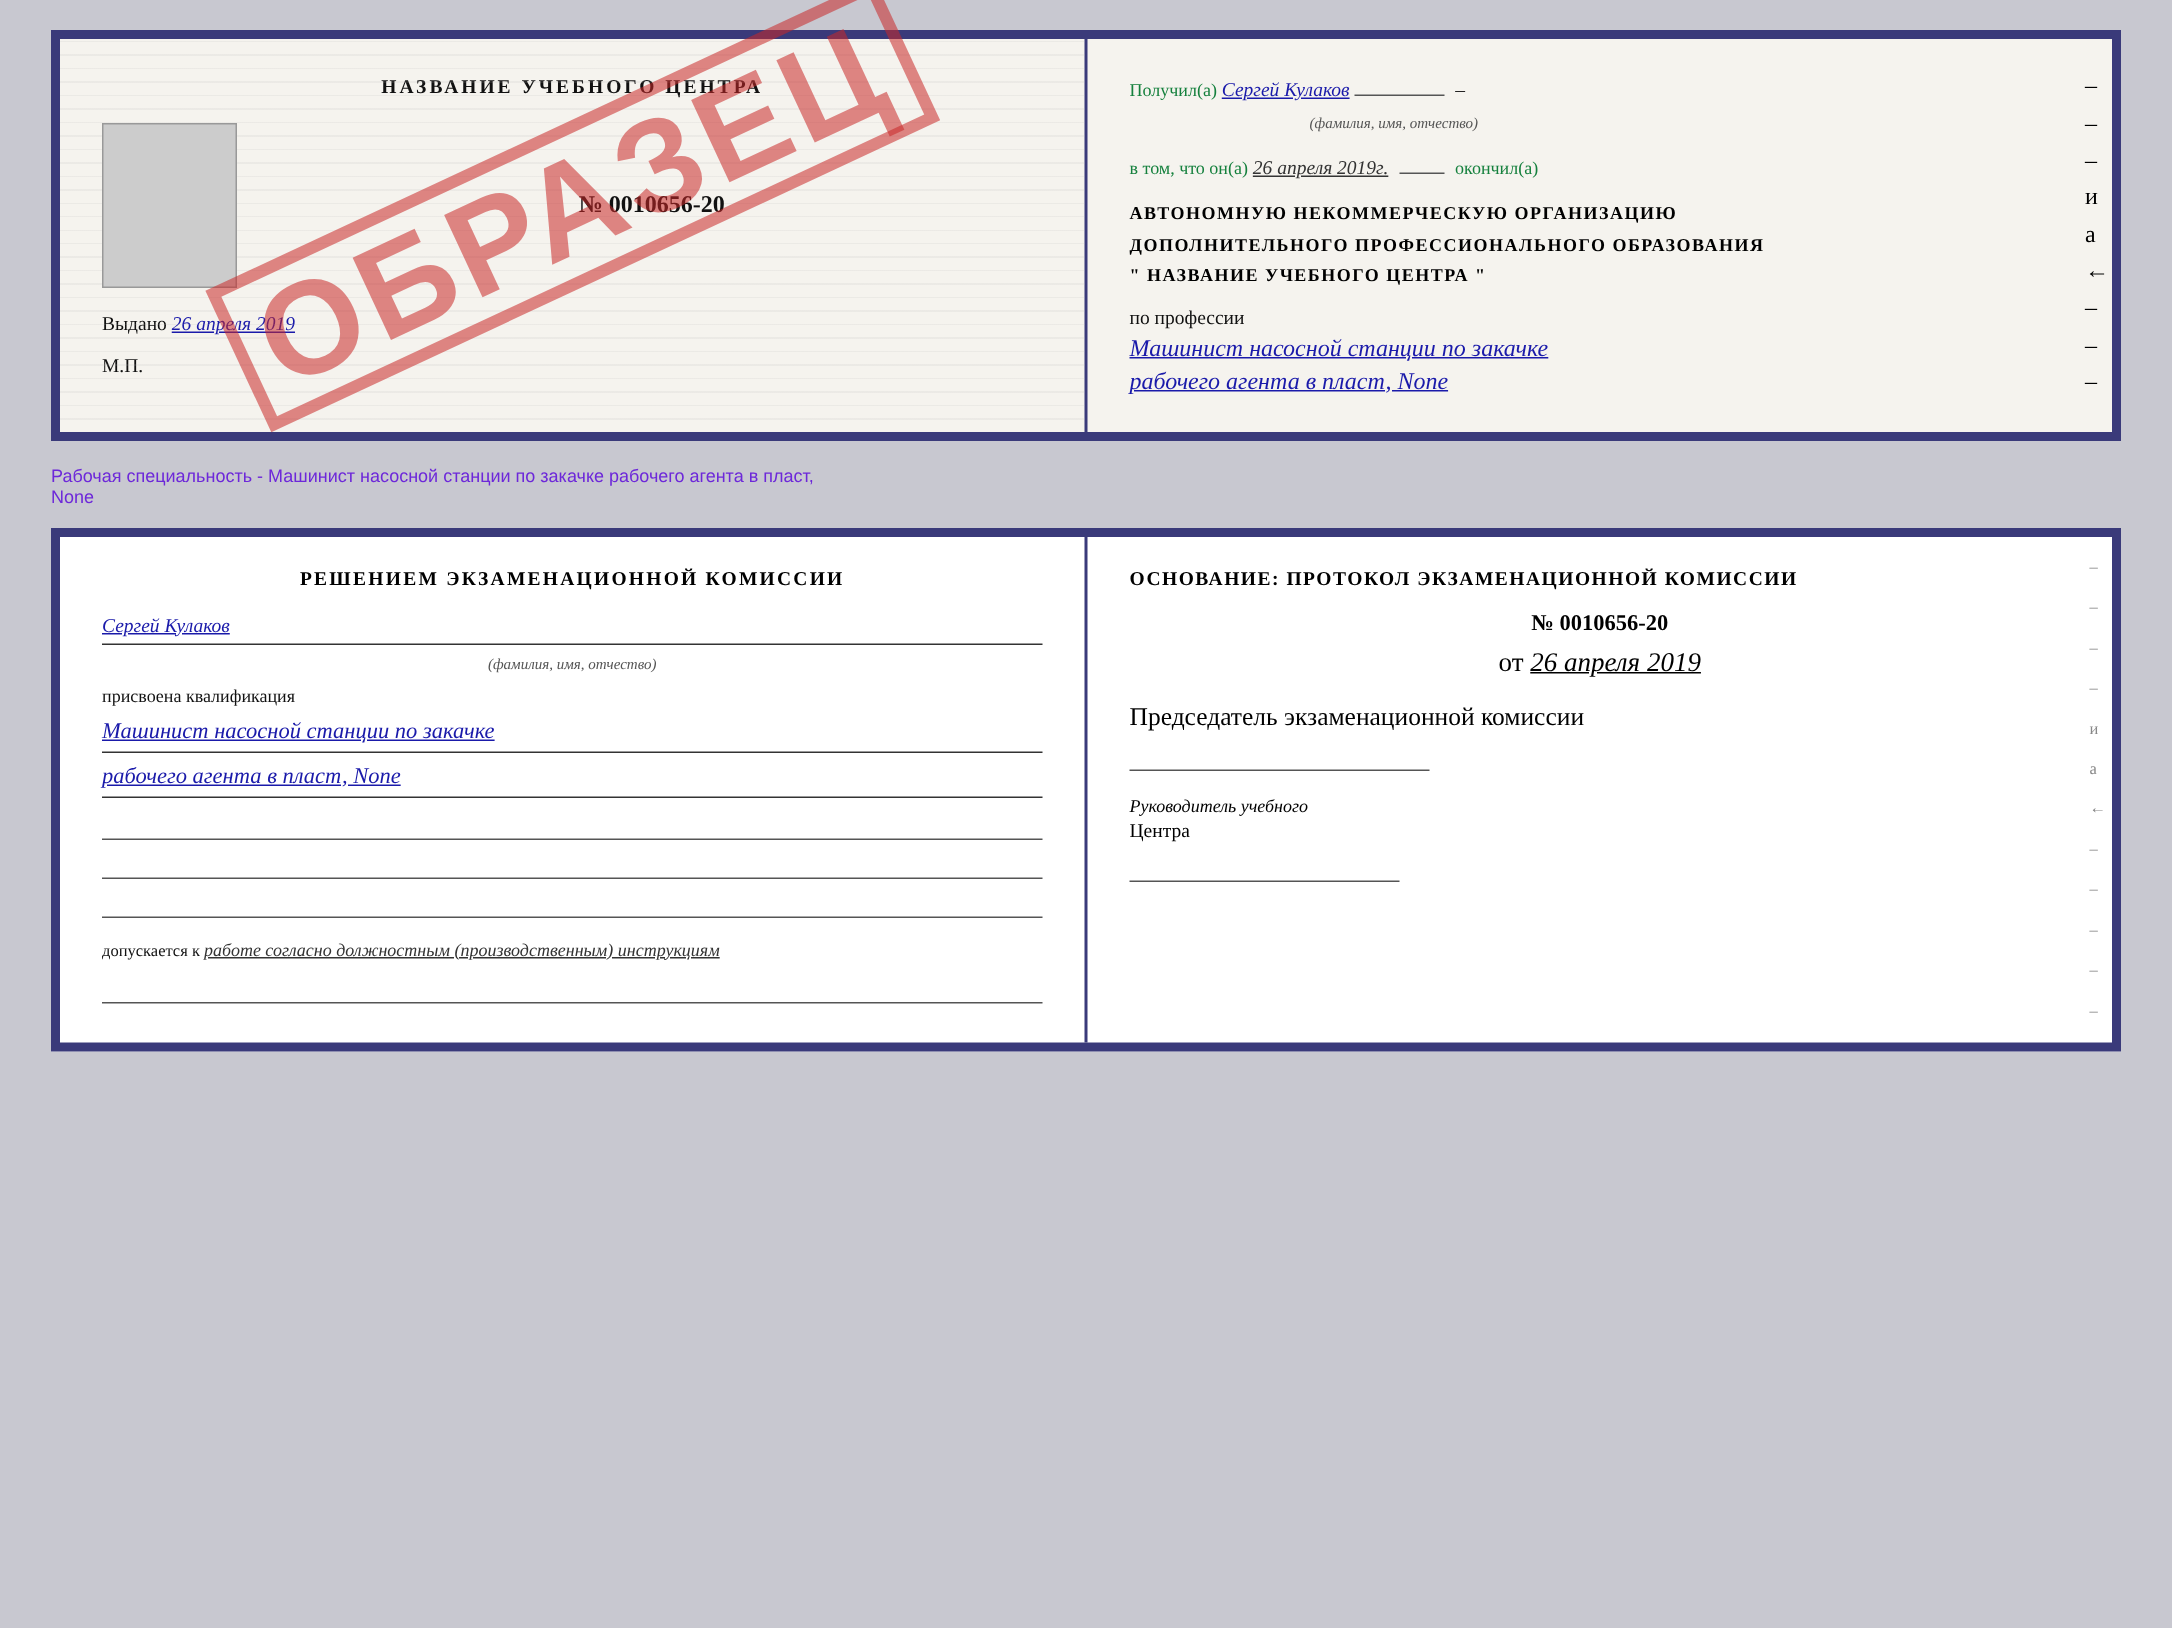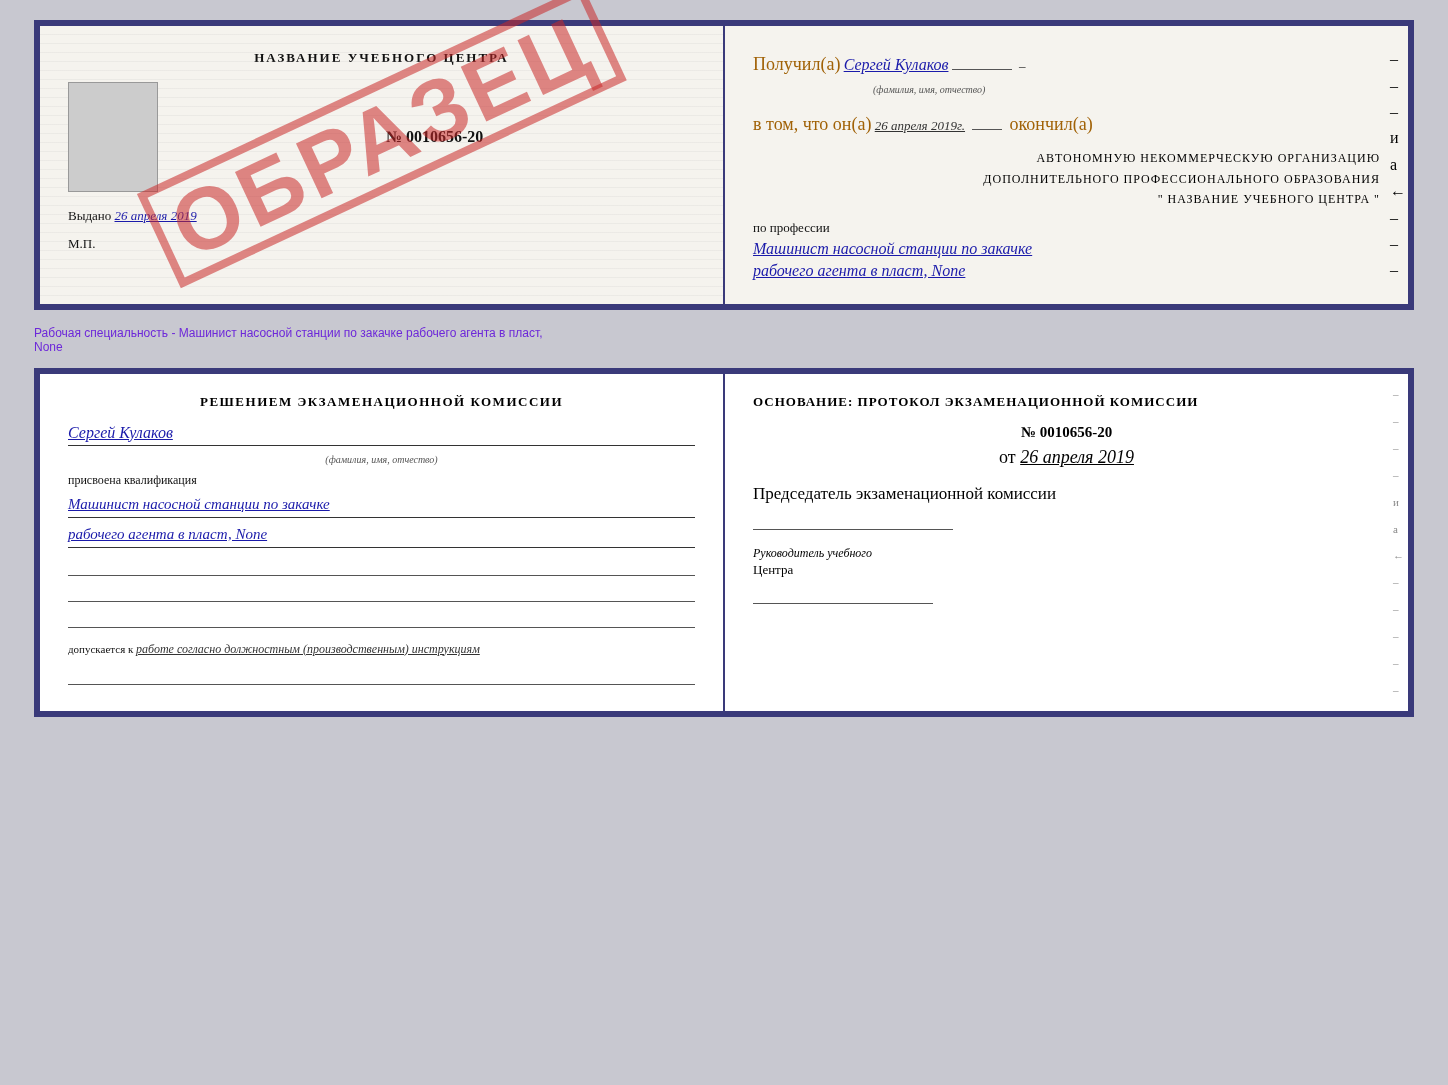--- a/index.html
+++ b/index.html
@@ -128,42 +128,42 @@
 
     
     .field-line {
       margin-bottom: 10px;
       font-size: 13px;
       color: #111;
       line-height: 1.6;
     }
 
     .field-label {
-      font-size: 18px;
-      color: #a16207;
+      font-size: 12px;
+      color: #15803d;
     }
 
     .handwritten {
       font-family: 'Brush Script MT', cursive, 'Times New Roman';
-      font-size: 16px;
+      font-size: 13px;
       color: #1a1aaa;
       text-decoration: underline;
       font-style: italic;
     }
 
     .small-hint {
       font-size: 10px;
       color: #555;
       font-style: italic;
     }
 
     .bold-block {
-      text-align: right;
+      text-align: left;
       font-size: 12px;
-      font-weight: normal;
+      font-weight: bold;
       letter-spacing: 1px;
       text-transform: uppercase;
       line-height: 1.7;
       margin: 10px 0;
     }
 
     .profession-line {
       font-size: 13px;
       color: #111;
       margin-top: 8px;

